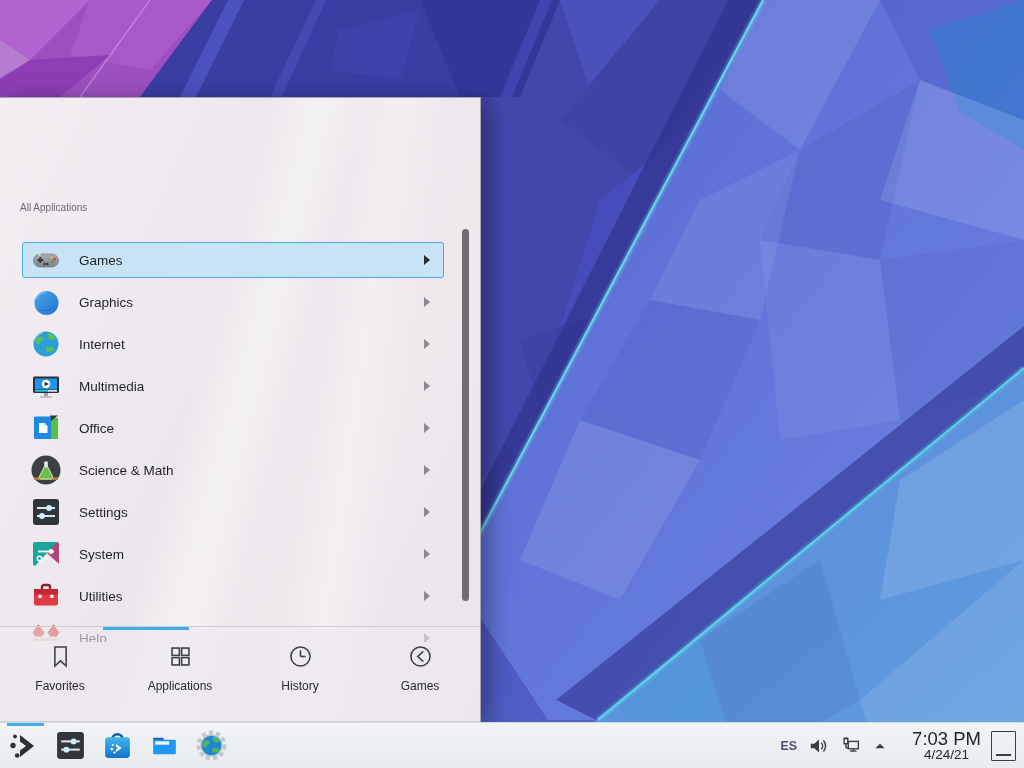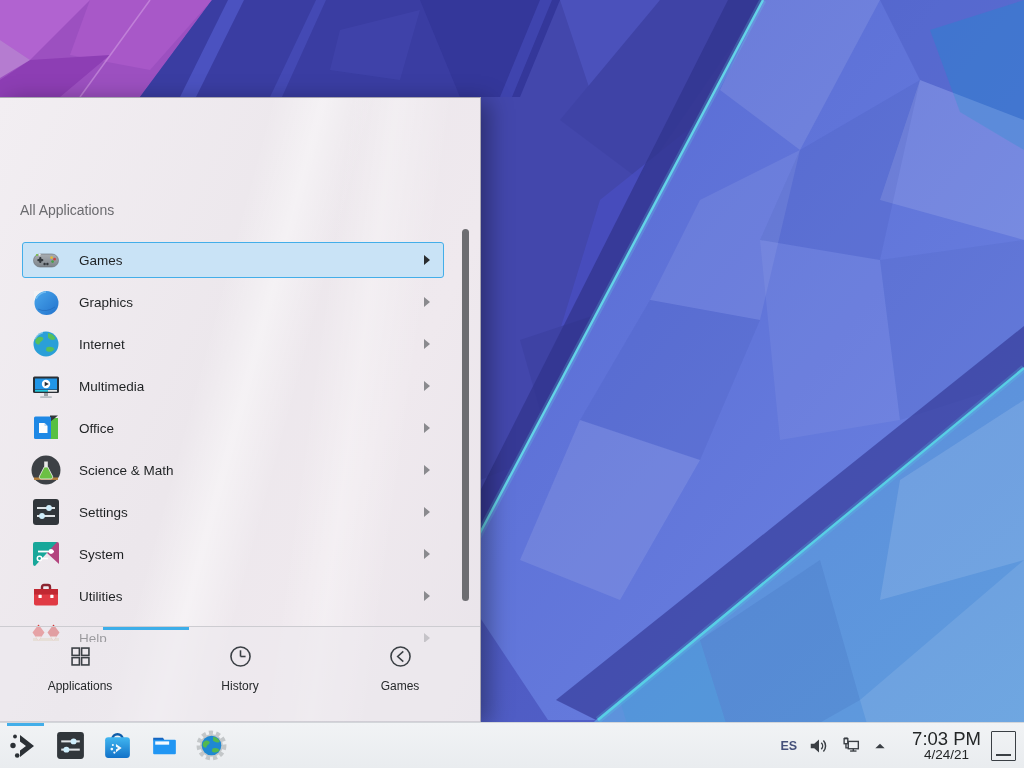--- a/index.html
+++ b/index.html
@@ -17,21 +17,21 @@
                linear-gradient(98deg,transparent 62%,rgba(255,255,255,.3) 70%,transparent 80%); }
   .menu-header { position:absolute; left:0; top:0; width:100%; height:88px; }
   .avatar { position:absolute; left:31px; top:25px; width:53px; height:53px; }
   .user-name { position:absolute; left:108px; top:22px; font-size:15.5px; color:#232627; }
   .search-wrap { position:absolute; left:108px; top:50px; width:341px; height:27px; }
   .search-wrap input { width:100%; height:100%; border:1.5px solid #3daee9; border-radius:3px;
     background:#fdfdfd; font-family:"Liberation Sans",sans-serif; font-size:13px; color:#232627;
     padding-left:10px; outline:none; }
   .search-wrap input::placeholder { color:#9a9aa0; }
   .search-caret { position:absolute; left:8px; top:5px; width:1px; height:17px; background:#2b2b2b; }
-  .section-label { position:absolute; left:20px; top:104px; font-size:14px; color:#6b6b6f; }
+  .section-label { position:absolute; left:20px; top:104px; font-size:10px; color:#6b6b6f; }
 
   .app-list { position:absolute; left:22px; top:141px; width:422px; height:403px; overflow:hidden; }
   .app-row { height:42px; padding:3px 0; }
   .row-inner { height:36px; display:flex; align-items:center; border:1px solid transparent;
     border-radius:3px; position:relative; }
   .app-row.selected .row-inner { background:#c9e3f6; border-color:#43aee9; }
   .app-icon { width:32px; height:32px; margin-left:7px; flex:0 0 32px; }
   .app-label { margin-left:17px; font-size:13.5px; color:#1f2224; }
   .row-arrow { position:absolute; right:13px; top:50%; margin-top:-5px; width:0; height:0;
     border-left:6px solid #8a8a8e; border-top:5px solid transparent; border-bottom:5px solid transparent; }
@@ -435,20 +435,26 @@
             <span class="app-label">Help</span>
             <span class="row-arrow"></span>
           </div>
         </div>
       </div>
     <div class="scrollbar"></div>
 
     <div class="menu-footer">
       <div class="tab-indicator"></div>
       <div class="tabs" id="tabs">
+          <div class="tab">
+            <svg>
+              <use href="#sym-bookmark-icon"></use>
+            </svg>
+            <span class="tab-label">Favorites</span>
+          </div>
           <div class="tab active">
             <svg>
               <use href="#sym-grid-icon"></use>
             </svg>
             <span class="tab-label">Applications</span>
           </div>
           <div class="tab">
             <svg>
               <use href="#sym-clock-icon"></use>
             </svg>

